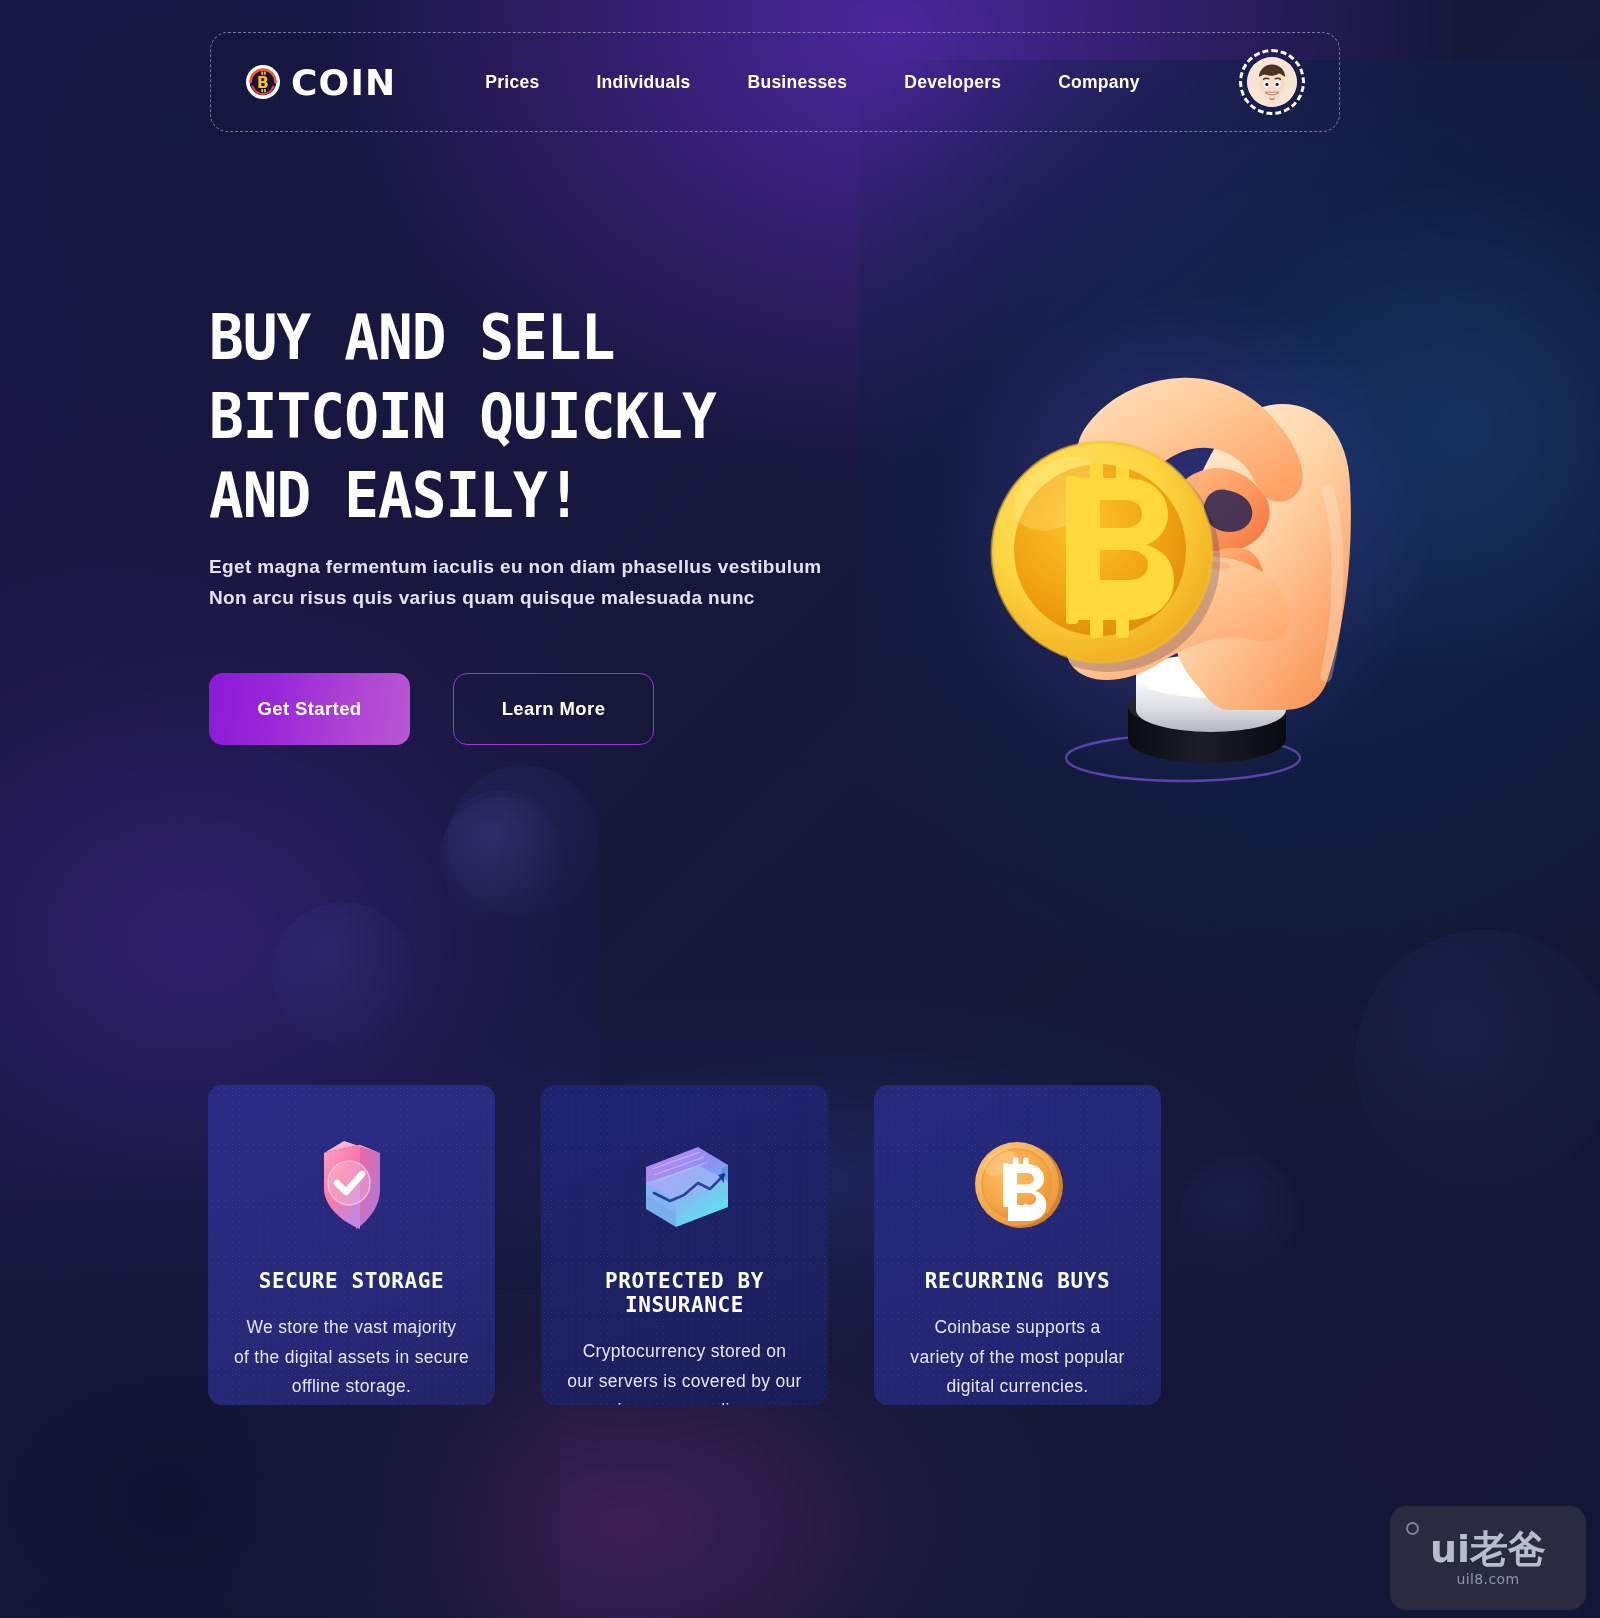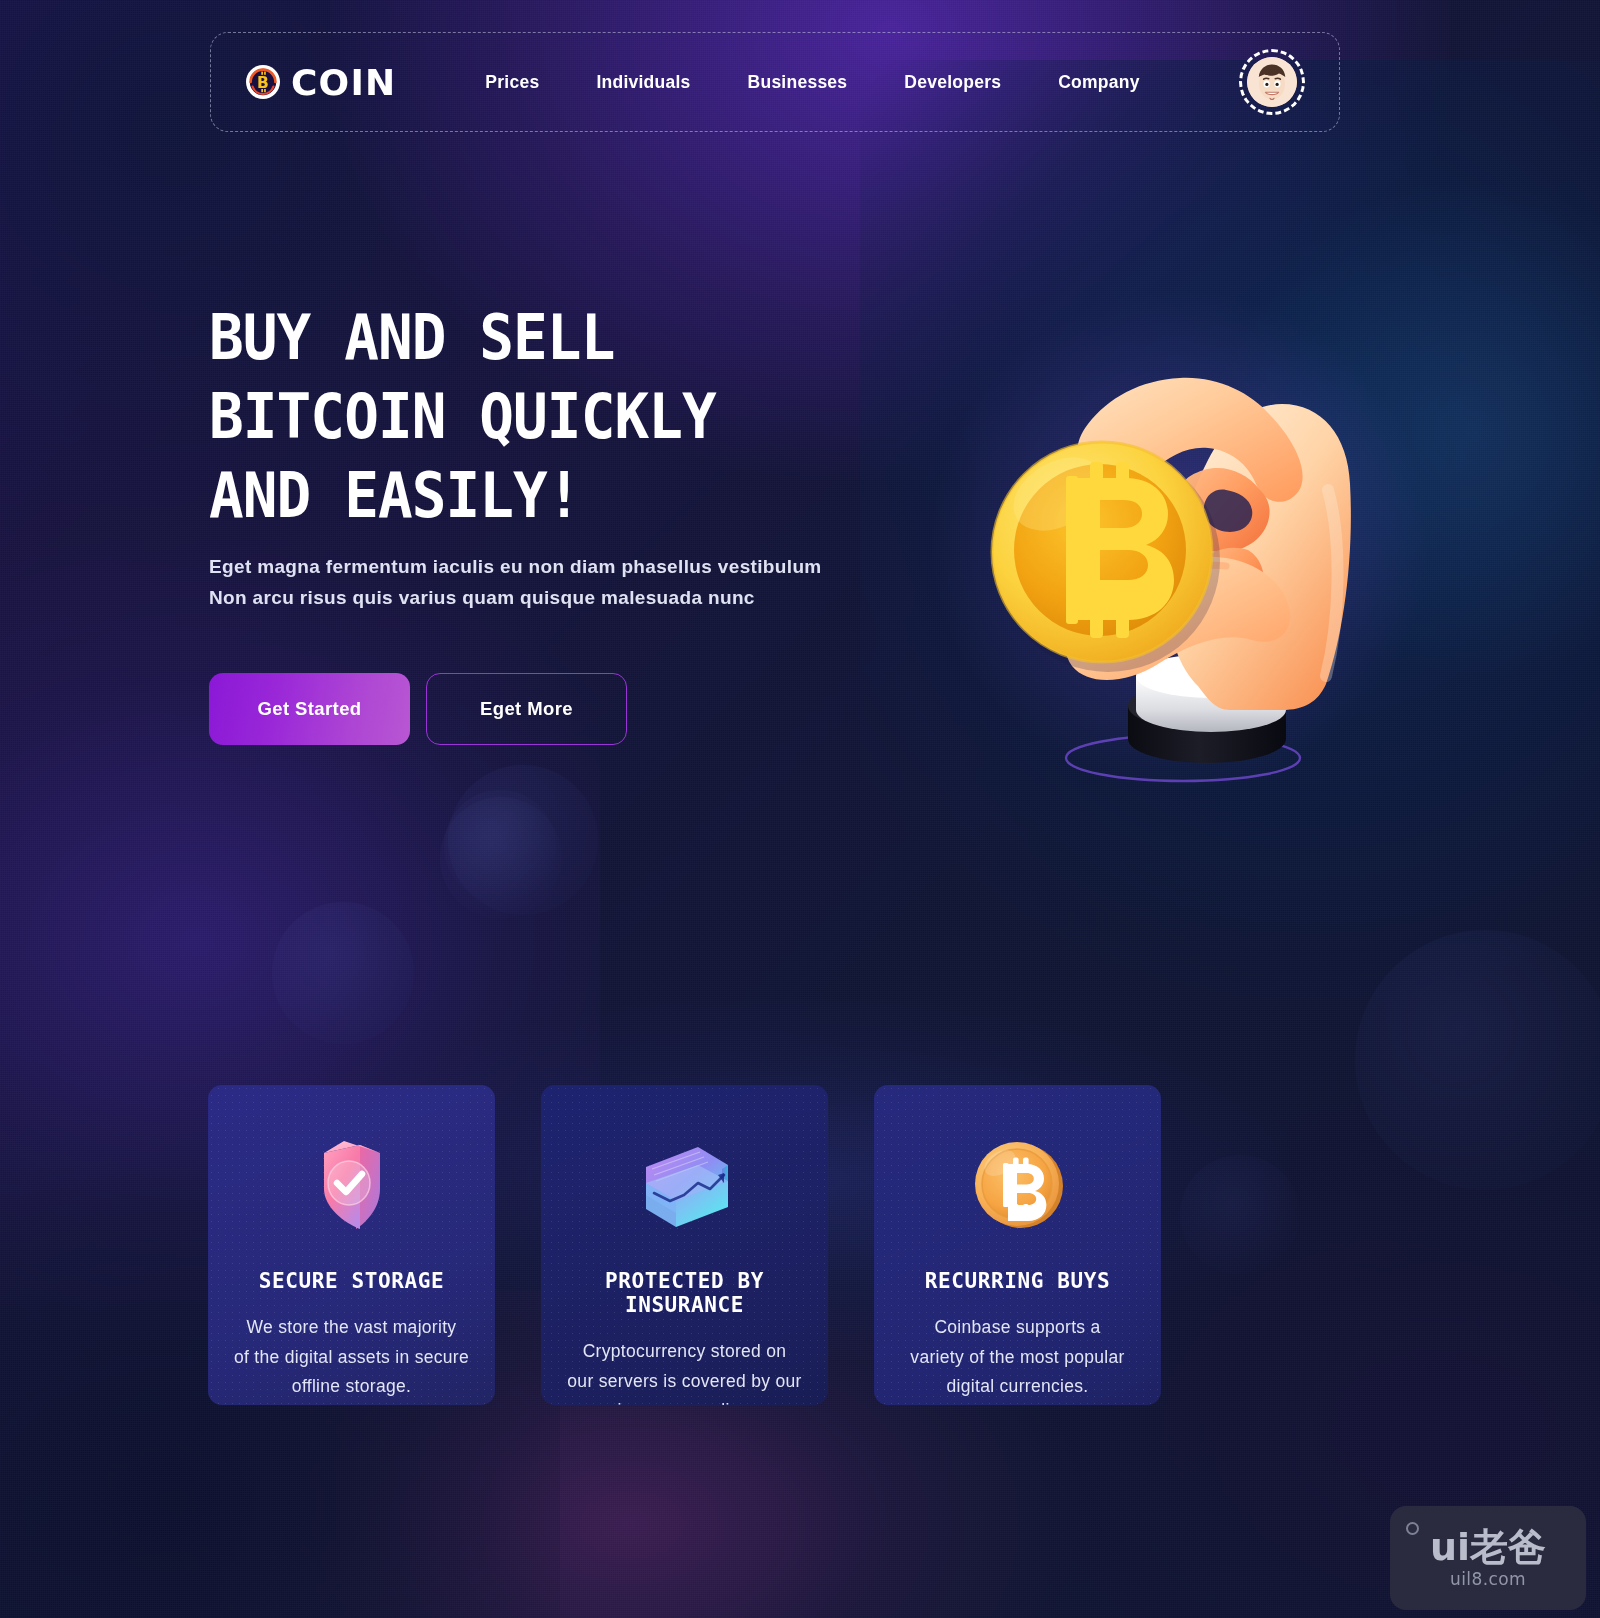--- a/index.html
+++ b/index.html
@@ -192,21 +192,21 @@
     line-height: 31px;
     letter-spacing: .35px;
     font-weight: 700;
   }
 
   #hero-actions {
     position: absolute;
     left: 209px; top: 673px;
     display: flex;
     align-items: center;
-    gap: 16px;
+    gap: 43px;
   }
   #btn-get-started {
     width: 201px; height: 72px;
     border-radius: 14px;
     border: none;
     background: linear-gradient(100deg, #8b18d6 0%, #9a28d8 34%, #ad44d4 70%, #b857d3 100%);
     color: #ffffff;
     font-size: 18.5px;
     font-weight: 600;
     letter-spacing: .4px;
@@ -323,21 +323,21 @@
   #wm-main {
     color: #b9bcca;
     font-size: 38px;
     font-weight: 700;
     line-height: 1;
     letter-spacing: 0px;
     font-family: "DejaVu Sans", sans-serif;
   }
   #wm-sub {
     color: #9296a8;
-    font-size: 17px;
+    font-size: 14px;
     letter-spacing: .4px;
     font-family: "DejaVu Sans", sans-serif;
   }
 </style>
 </head>
 <body>
 
 <div id="bg-root">
   <div class="bg-layer" id="bg-base"></div>
   <div class="bg-layer" id="bg-tl"></div>
@@ -418,21 +418,21 @@
       <span>AND EASILY!</span>
     </h1>
 
     <p id="hero-sub">
       <span>Eget magna fermentum iaculis eu non diam phasellus vestibulum</span><br>
       <span>Non arcu risus quis varius quam quisque malesuada nunc</span>
     </p>
 
     <div id="hero-actions">
       <button id="btn-get-started">Get Started</button>
-      <button id="btn-learn-more">Eget More</button>
+      <button id="btn-learn-more">Learn More</button>
     </div>
 
     <div id="hero-illustration">
       <svg width="540" height="560" viewBox="0 0 540 560">
         <defs>
           <linearGradient id="skinA" x1="0" y1="0" x2="1" y2="1">
             <stop offset="0%" stop-color="#ffe3c2"></stop>
             <stop offset="40%" stop-color="#ffcb9a"></stop>
             <stop offset="100%" stop-color="#ff9a5c"></stop>
           </linearGradient>

